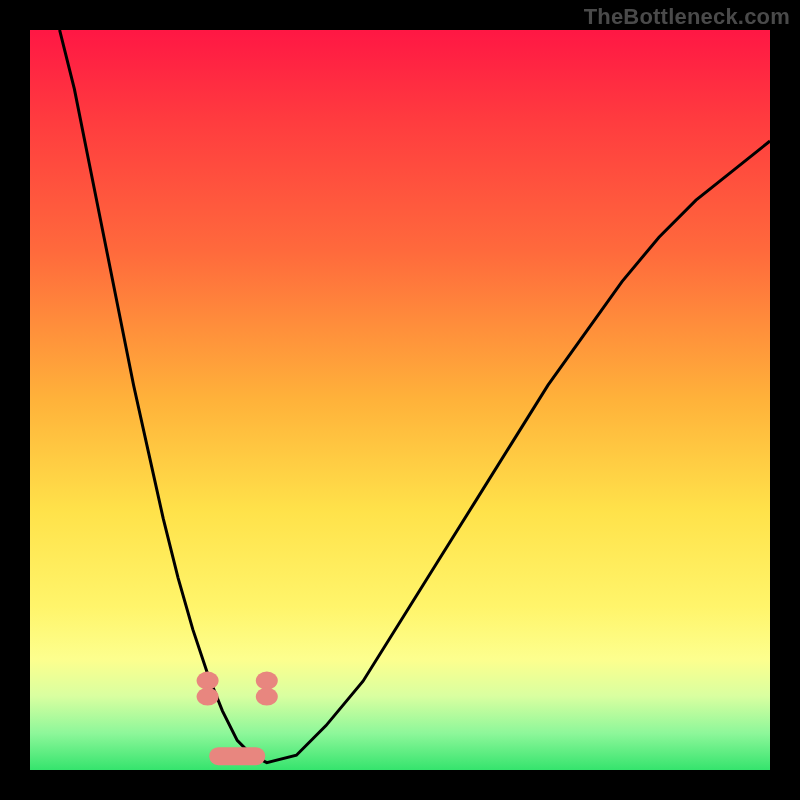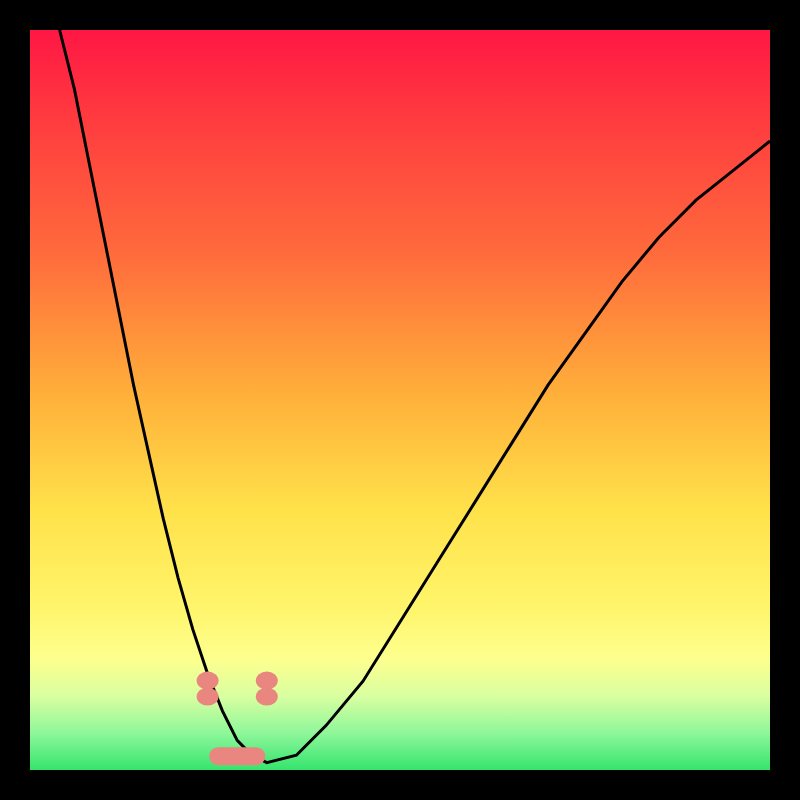--- a/index.html
+++ b/index.html
@@ -54,20 +54,21 @@
     left: 0;
     width: 740px;
     height: 740px;
   }
 </style>
 </head>
 <body>
 
 <div class="frame">
 
+  <div class="watermark">TheBottleneck.com</div>
 
   <div class="plot-area">
     <svg class="curve" viewBox="0 0 740 740" preserveAspectRatio="none">
       <path id="curve-path" fill="none" stroke="#000" stroke-width="3" d="M29.6 0.0 L44.4 59.2 L59.2 133.2 L74.0 207.2 L88.8 281.2 L103.6 355.2 L118.4 421.8 L133.2 488.4 L148.0 547.6 L162.8 599.4 L177.6 643.8 L192.4 680.8 L207.2 710.4 L222.0 725.2 L236.8 732.6 L266.4 725.2 L296.0 695.6 L333.0 651.2 L370.0 592.0 L407.0 532.8 L444.0 473.6 L481.0 414.4 L518.0 355.2 L555.0 303.4 L592.0 251.6 L629.0 207.2 L666.0 170.2 L703.0 140.6 L740.0 111.0"></path>
       <g id="markers">
           <ellipse cx="177.6" cy="650.6" rx="11" ry="9" fill="#e8867f"></ellipse>
           <ellipse cx="177.6" cy="666.6" rx="11" ry="9" fill="#e8867f"></ellipse>
           <ellipse cx="236.8" cy="650.6" rx="11" ry="9" fill="#e8867f"></ellipse>
           <ellipse cx="236.8" cy="666.6" rx="11" ry="9" fill="#e8867f"></ellipse>
           <rect x="179.20000000000002" y="717.2" width="56" height="18" rx="9" fill="#e8867f"></rect>

